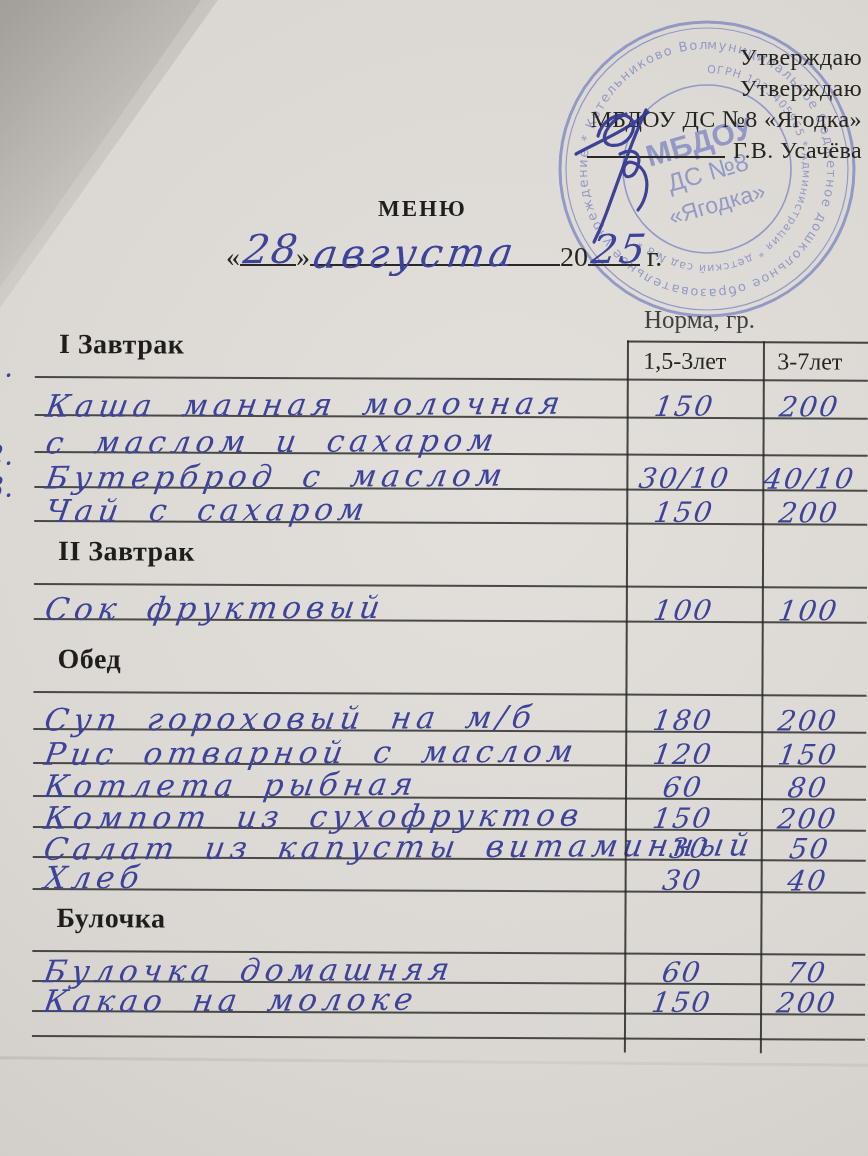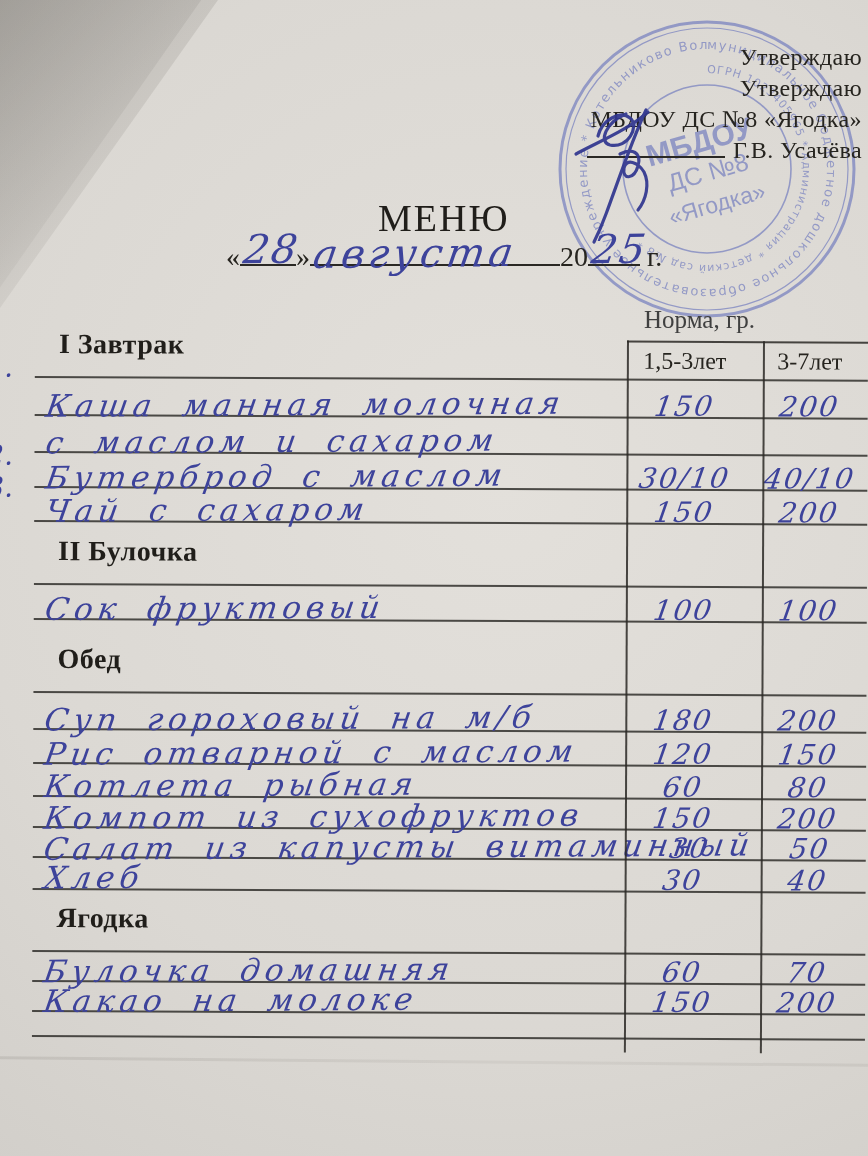--- a/index.html
+++ b/index.html
@@ -38,21 +38,21 @@
   #approval{
     position:absolute;top:42px;right:6px;text-align:right;
     font-size:24px;line-height:31px;color:#26241f;letter-spacing:.4px;margin-left:28px;
   }
   .sig-line{display:inline-block;width:138px;border-bottom:2px solid #2a2824;height:20px;margin-right:8px;}
   
   #stamp{position:absolute;left:552px;top:14px;width:310px;height:310px;opacity:.68;filter:blur(.55px);}
   
   #signature{position:absolute;left:568px;top:92px;width:150px;height:165px;}
   
-  #menu-title{position:absolute;left:378px;top:196px;font-size:38px;font-weight:normal;letter-spacing:2px;color:#201e1a;}
+  #menu-title{position:absolute;left:378px;top:196px;font-size:23px;font-weight:bold;letter-spacing:2px;color:#201e1a;}
   #date-line{position:absolute;left:226px;top:234px;font-size:28px;color:#26241f;white-space:nowrap;}
   .blank{display:inline-block;border-bottom:2px solid #2a2824;height:30px;position:relative;vertical-align:baseline;}
   .blank .hw{position:absolute;bottom:-8px;left:4px;font-size:40px;letter-spacing:2px;}
   #b-day{width:56px;}
   #b-month{width:250px;}
   #b-year{width:52px;}
   #b-month .hw{font-size:40px;letter-spacing:4px;bottom:-12px;}
   
   #norm-label{position:absolute;left:644px;top:306px;font-size:25px;color:#404040;}
   
@@ -187,21 +187,21 @@
           <span class="hw val">200</span>
         </div>
       </div>
       <div class="trow" style="height: 28px;">
         <div class="cell name"></div>
         <div class="cell c1"></div>
         <div class="cell c2"></div>
       </div>
       <div class="trow b" style="height: 35px;">
         <div class="cell name">
-          <span class="sec-head">II Булочка</span>
+          <span class="sec-head">II Завтрак</span>
         </div>
         <div class="cell c1"></div>
         <div class="cell c2"></div>
       </div>
       <div class="trow b" style="height: 35px;">
         <div class="cell name dish">
           <span class="hw">Сок фруктовый</span>
         </div>
         <div class="cell c1">
           <span class="hw val">100</span>
@@ -288,21 +288,21 @@
           <span class="hw val">40</span>
         </div>
       </div>
       <div class="trow" style="height: 32px;">
         <div class="cell name"></div>
         <div class="cell c1"></div>
         <div class="cell c2"></div>
       </div>
       <div class="trow b" style="height: 30px;">
         <div class="cell name">
-          <span class="sec-head">Ягодка</span>
+          <span class="sec-head">Булочка</span>
         </div>
         <div class="cell c1"></div>
         <div class="cell c2"></div>
       </div>
       <div class="trow b" style="height: 30px;">
         <div class="cell name dish">
           <span class="hw">Булочка домашняя</span>
         </div>
         <div class="cell c1">
           <span class="hw val">60</span>

